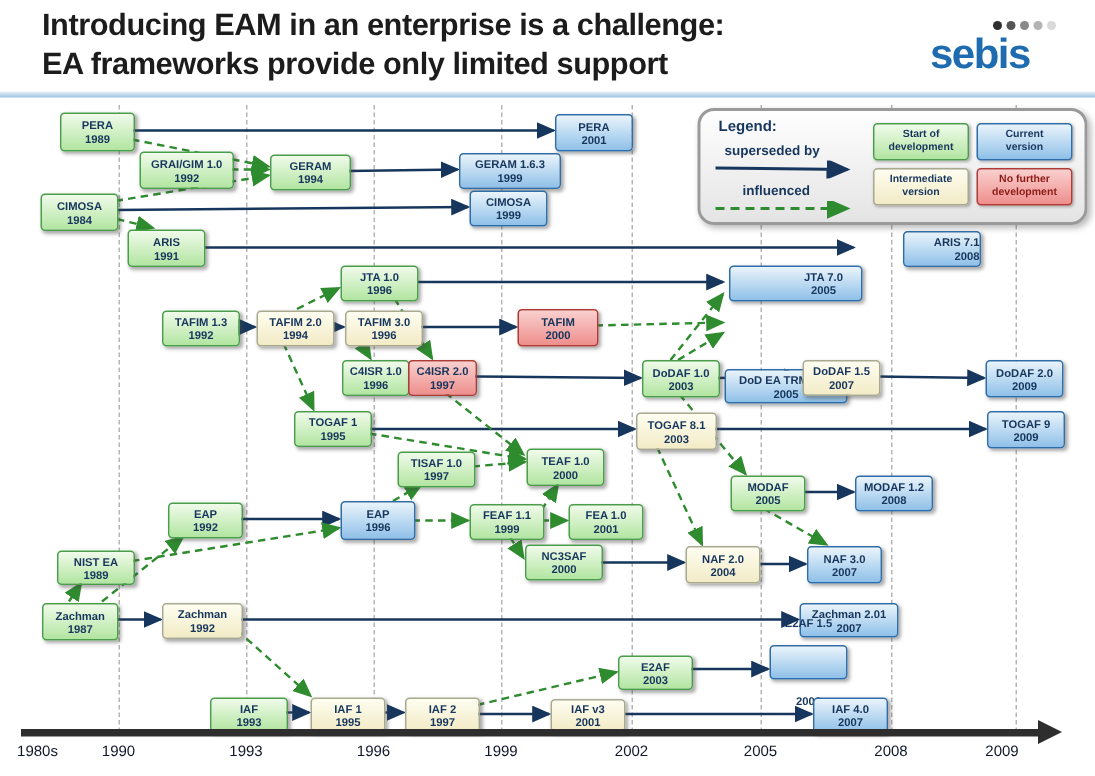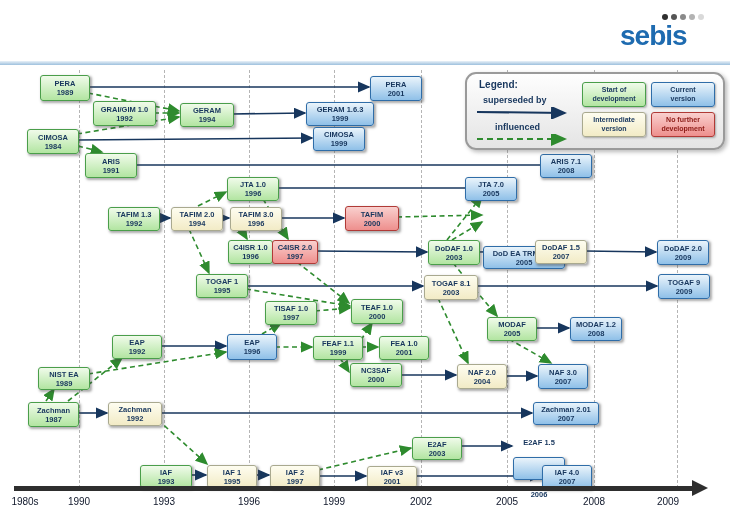--- a/index.html
+++ b/index.html
@@ -52,20 +52,24 @@
   #axishead{position:absolute;left:692px;top:480px;width:0;height:0;z-index:4;
             border-left:16px solid #2e2e2e;border-top:8px solid transparent;border-bottom:8px solid transparent;}
   .axis-label{position:absolute;top:496px;transform:translateX(-50%);
               font-size:10px;font-weight:normal;color:#0f172a;z-index:4;white-space:nowrap;}
 </style>
 </head>
 <body>
 
 <div id="slide">
 
+  <div id="title">
+    <div class="tline">Introducing EAM in an enterprise is a challenge:</div>
+    <div class="tline">EA frameworks provide only limited support</div>
+  </div>
   <div id="rule"></div>
 
   <div id="logo">
     <div class="dots">
         <i style="background: rgb(47, 47, 47);"></i>
         <i style="background: rgb(85, 85, 85);"></i>
         <i style="background: rgb(138, 138, 138);"></i>
         <i style="background: rgb(179, 179, 179);"></i>
         <i style="background: rgb(217, 217, 217);"></i>
       </div>
@@ -173,29 +177,29 @@
         <span>2001</span>
       </div>
       <div class="node current" style="left: 306px; top: 102px; width: 66px; height: 22px;">
         <span>GERAM 1.6.3</span>
         <span>1999</span>
       </div>
       <div class="node current" style="left: 313px; top: 127px; width: 50px; height: 22px;">
         <span>CIMOSA</span>
         <span>1999</span>
       </div>
-      <div class="node current" style="left: 540px; top: 154px; width: 50px; height: 22px;">
+      <div class="node current" style="left: 602px; top: 154px; width: 50px; height: 22px; align-items: flex-end;">
         <span>ARIS 7.1</span>
         <span>2008</span>
       </div>
       <div class="node start" style="left: 227px; top: 177px; width: 50px; height: 22px;">
         <span>JTA 1.0</span>
         <span>1996</span>
       </div>
-      <div class="node current" style="left: 465px; top: 177px; width: 50px; height: 22px;">
+      <div class="node current" style="left: 486px; top: 177px; width: 50px; height: 22px; padding-left: 37px;">
         <span>JTA 7.0</span>
         <span>2005</span>
       </div>
       <div class="node start" style="left: 108px; top: 207px; width: 50px; height: 22px;">
         <span>TAFIM 1.3</span>
         <span>1992</span>
       </div>
       <div class="node intermediate" style="left: 171px; top: 207px; width: 50px; height: 22px;">
         <span>TAFIM 2.0</span>
         <span>1994</span>
@@ -301,21 +305,21 @@
         <span>1992</span>
       </div>
       <div class="node current" style="left: 533px; top: 402px; width: 64px; height: 21px;">
         <span>Zachman 2.01</span>
         <span>2007</span>
       </div>
       <div class="node start" style="left: 412px; top: 437px; width: 48px; height: 21px;">
         <span>E2AF</span>
         <span>2003</span>
       </div>
-      <div class="node current" style="left: 513px; top: 457px; width: 50px; height: 21px; gap: 43px;">
+      <div class="node current" style="left: 513px; top: 430px; width: 50px; height: 21px; gap: 43px;">
         <span>E2AF 1.5</span>
         <span>2006</span>
       </div>
       <div class="node start" style="left: 140px; top: 465px; width: 50px; height: 21px;">
         <span>IAF</span>
         <span>1993</span>
       </div>
       <div class="node intermediate" style="left: 207px; top: 465px; width: 48px; height: 21px;">
         <span>IAF 1</span>
         <span>1995</span>

